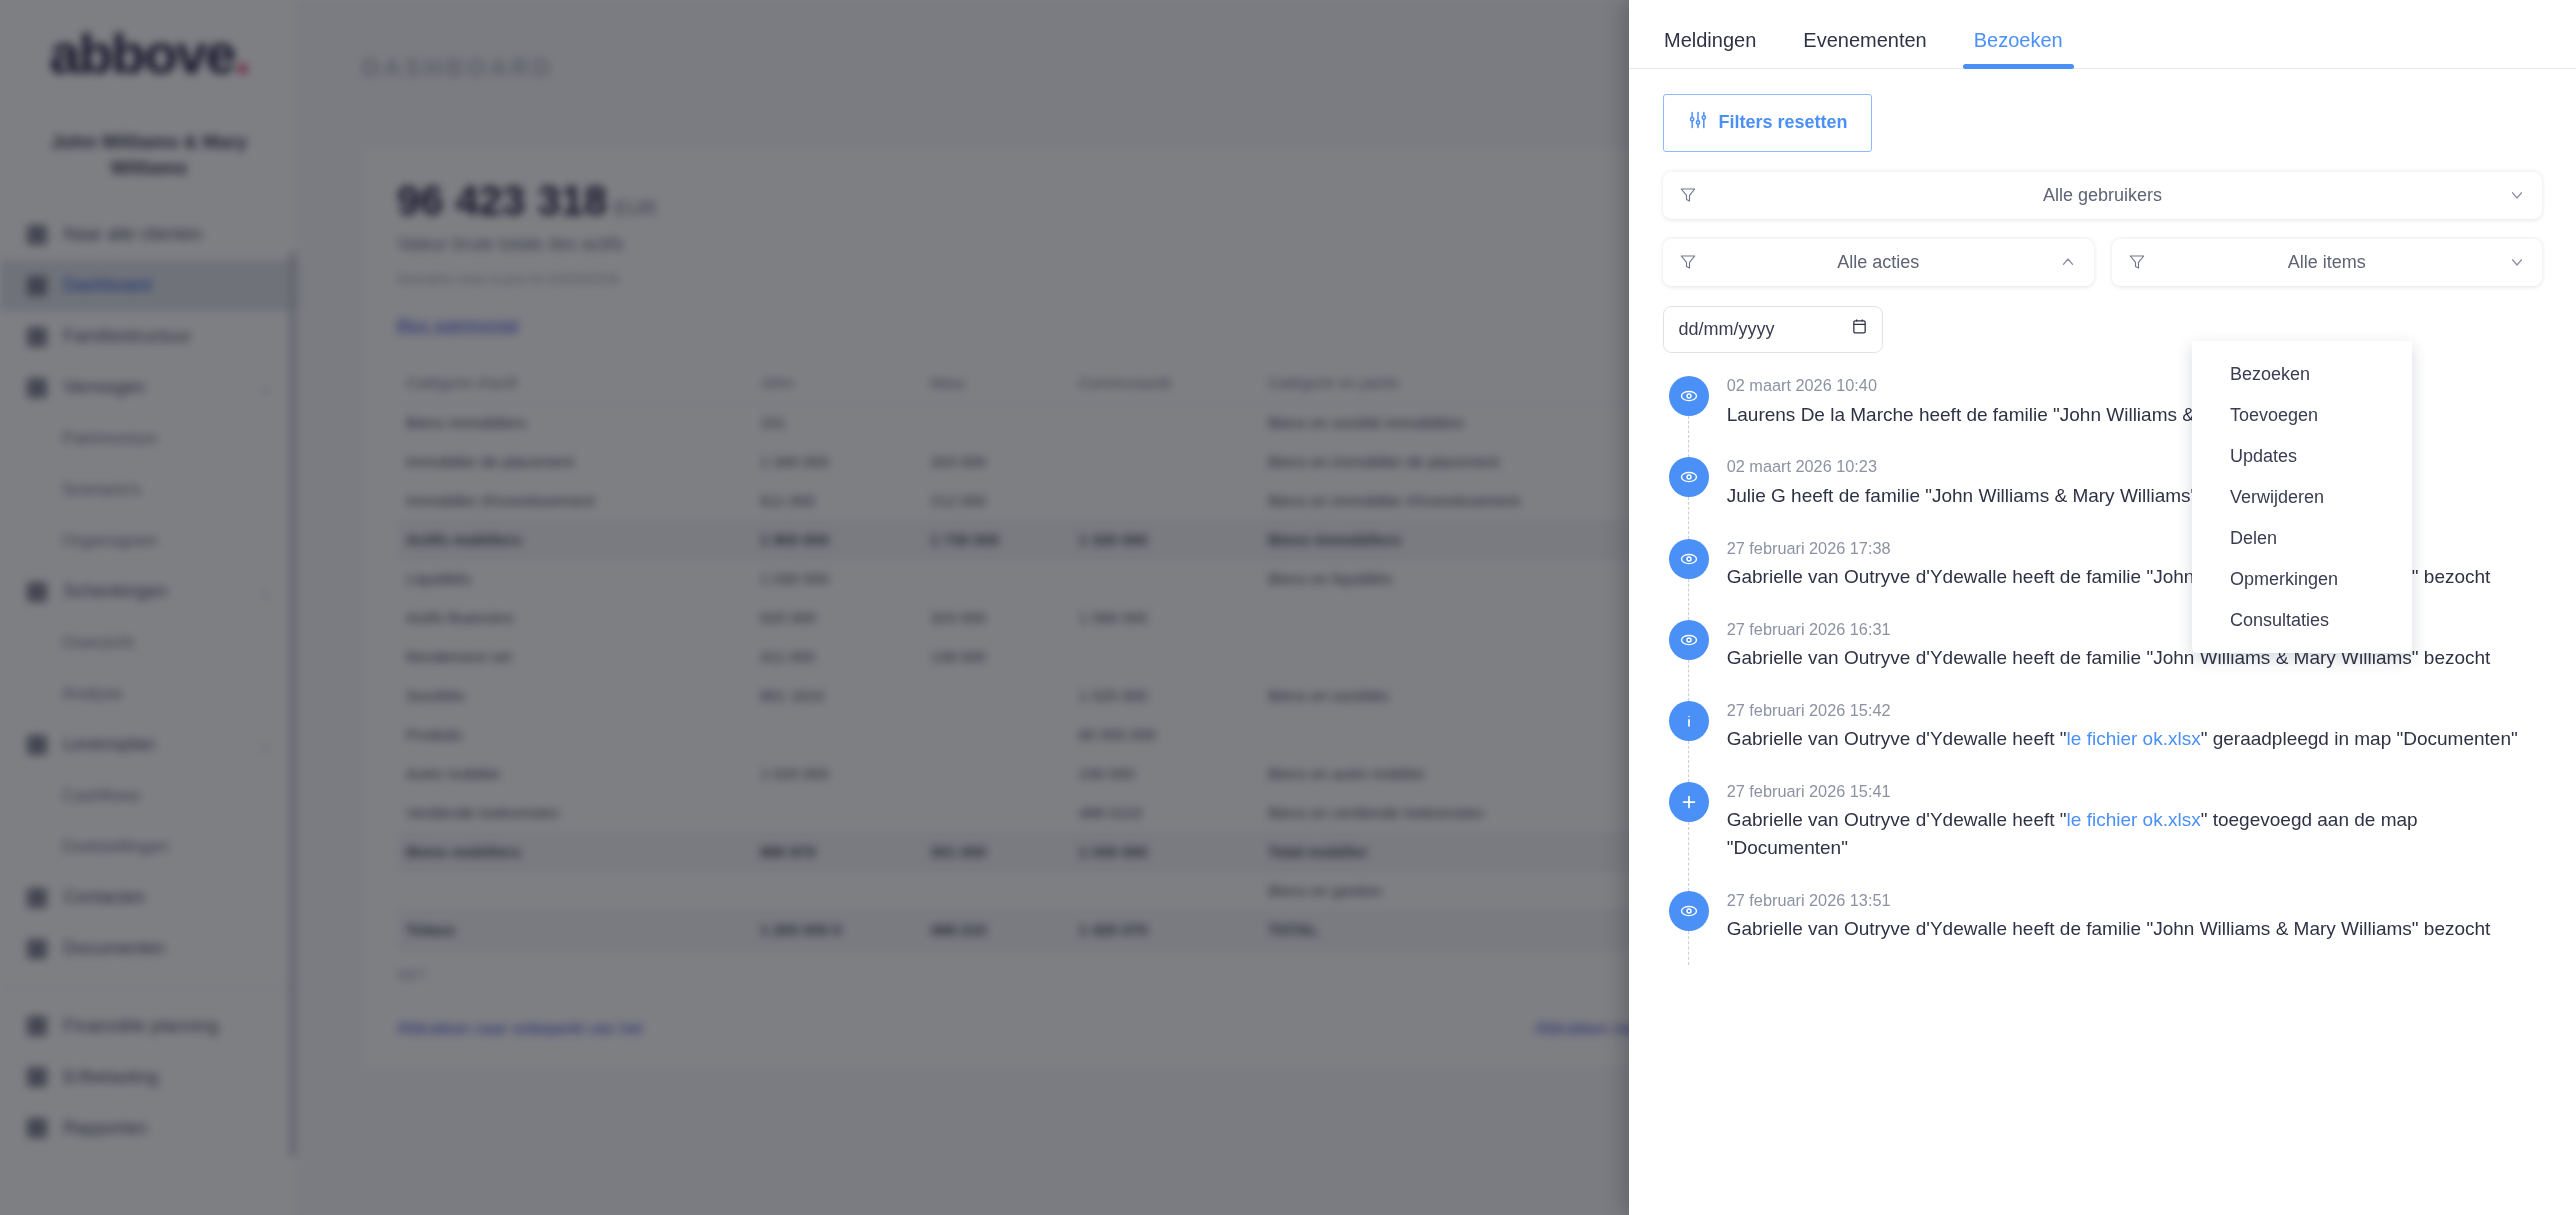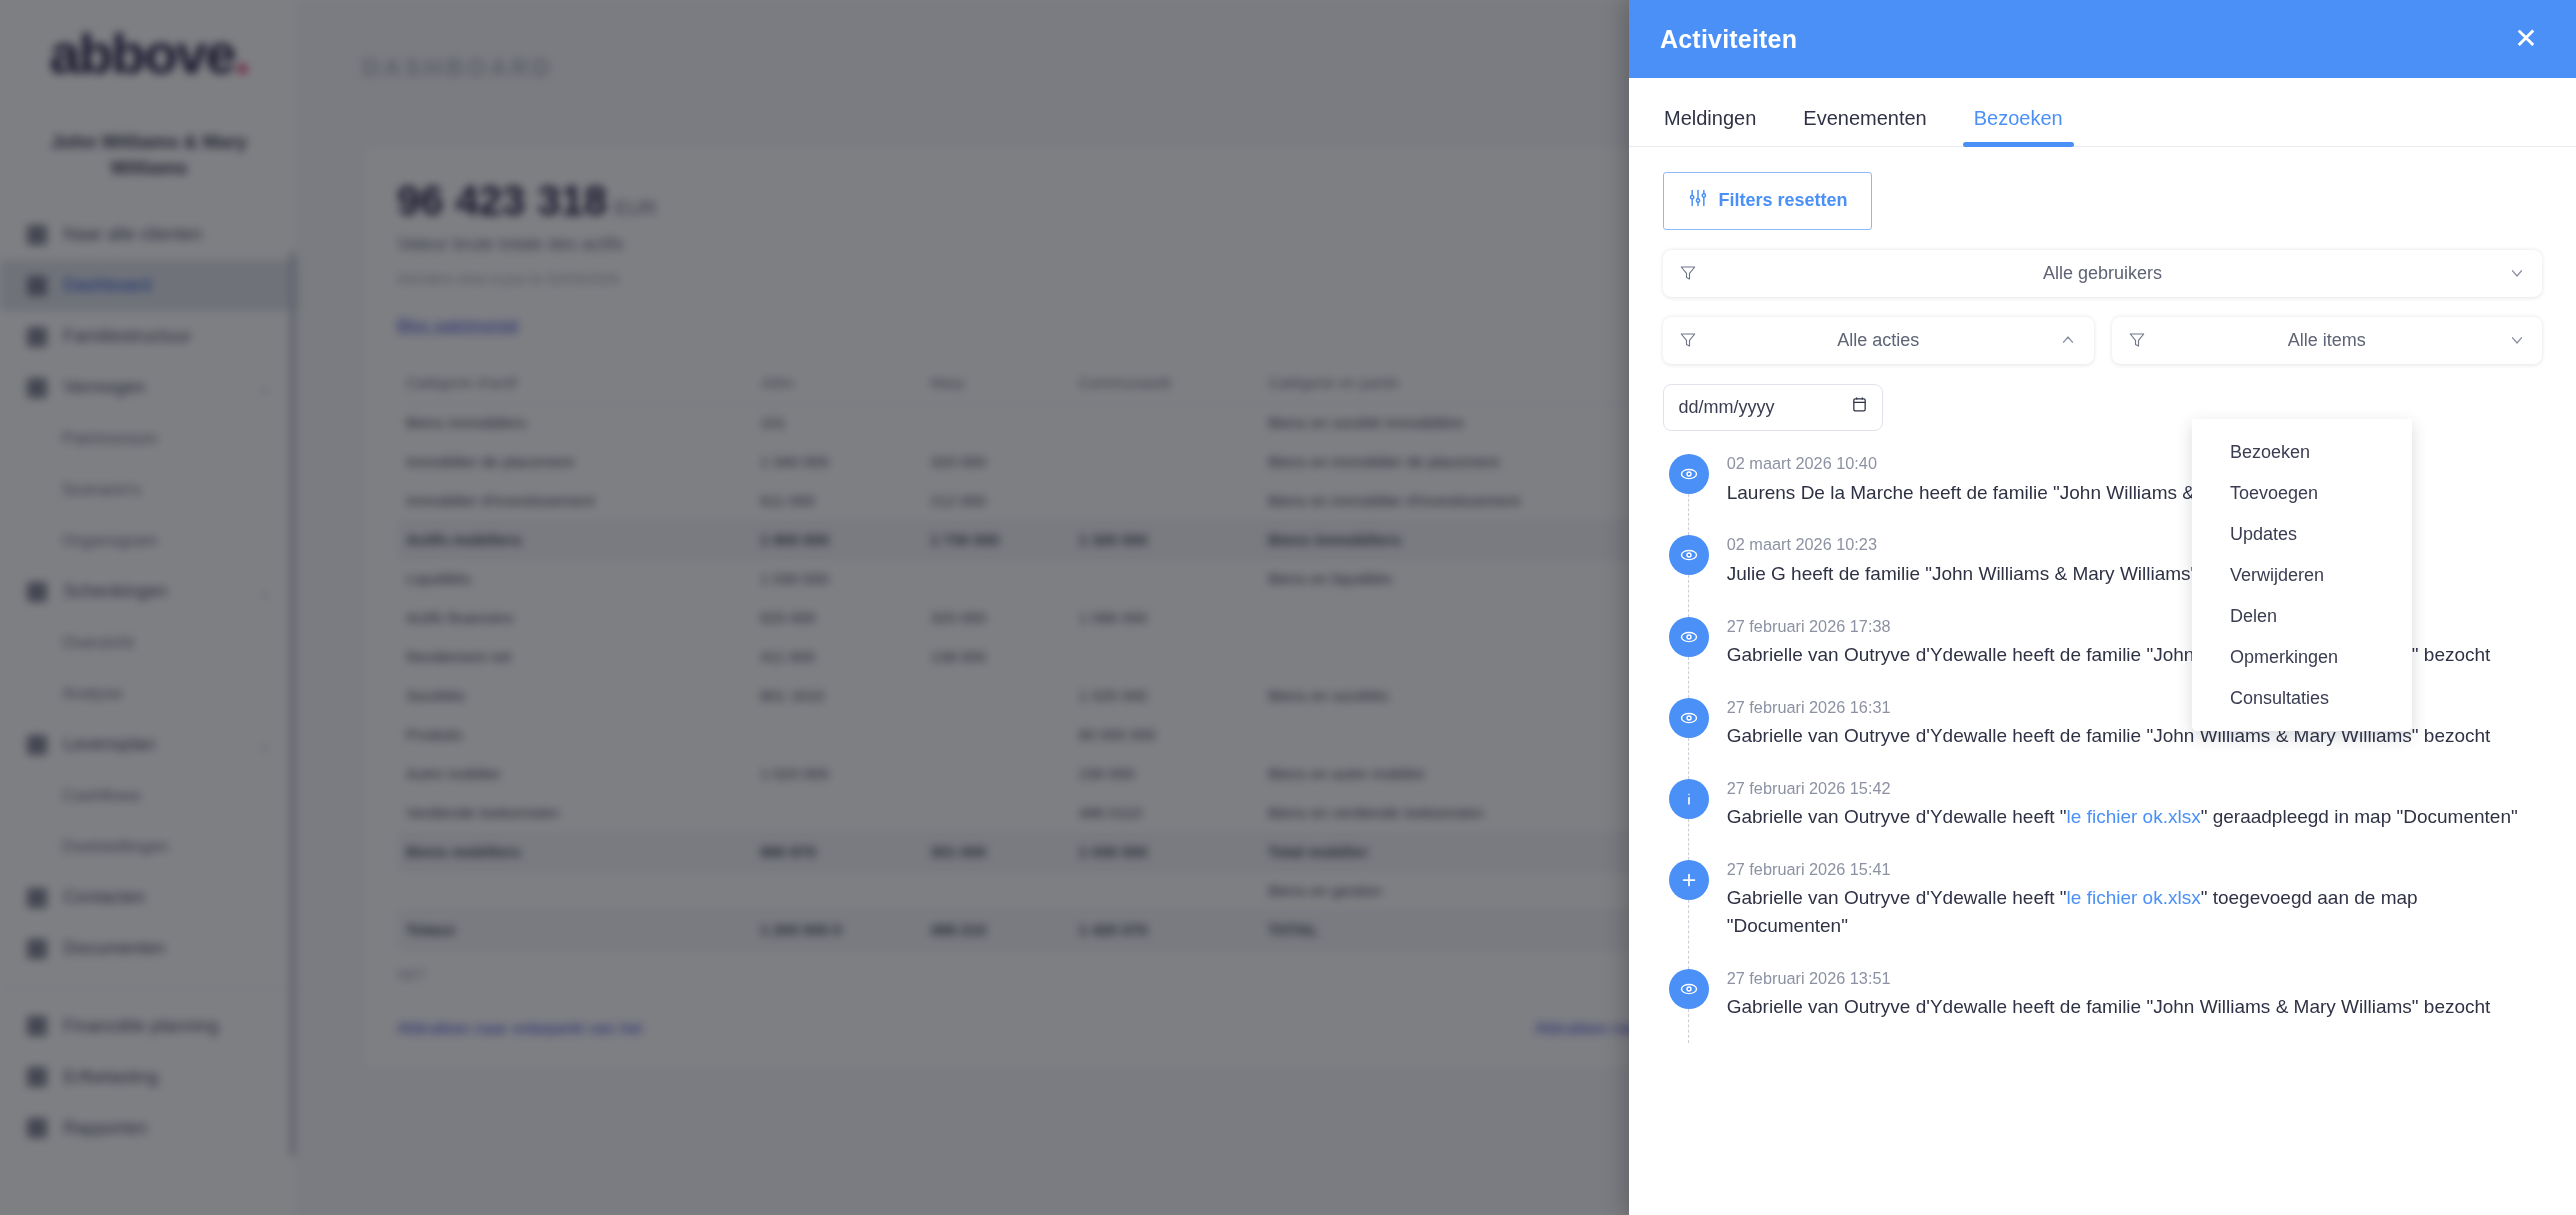--- a/index.html
+++ b/index.html
@@ -456,24 +456,20 @@
         <a href="#">Afdrukken naar onbeperkt</a>
       </div>
     </div>
   </div>
 </div>
 
 <div id="bg-dim"></div>
 
 <div id="panel">
 
-  <div class="panel-header">
-    <div class="panel-title">Activiteiten</div>
-    <div class="panel-close">✕</div>
-  </div>
 
   <div class="panel-tabs">
     <div class="tab">Meldingen</div>
     <div class="tab">Evenementen</div>
     <div class="tab active">Bezoeken</div>
   </div>
 
   <div class="panel-body">
 
     <div class="filters">

